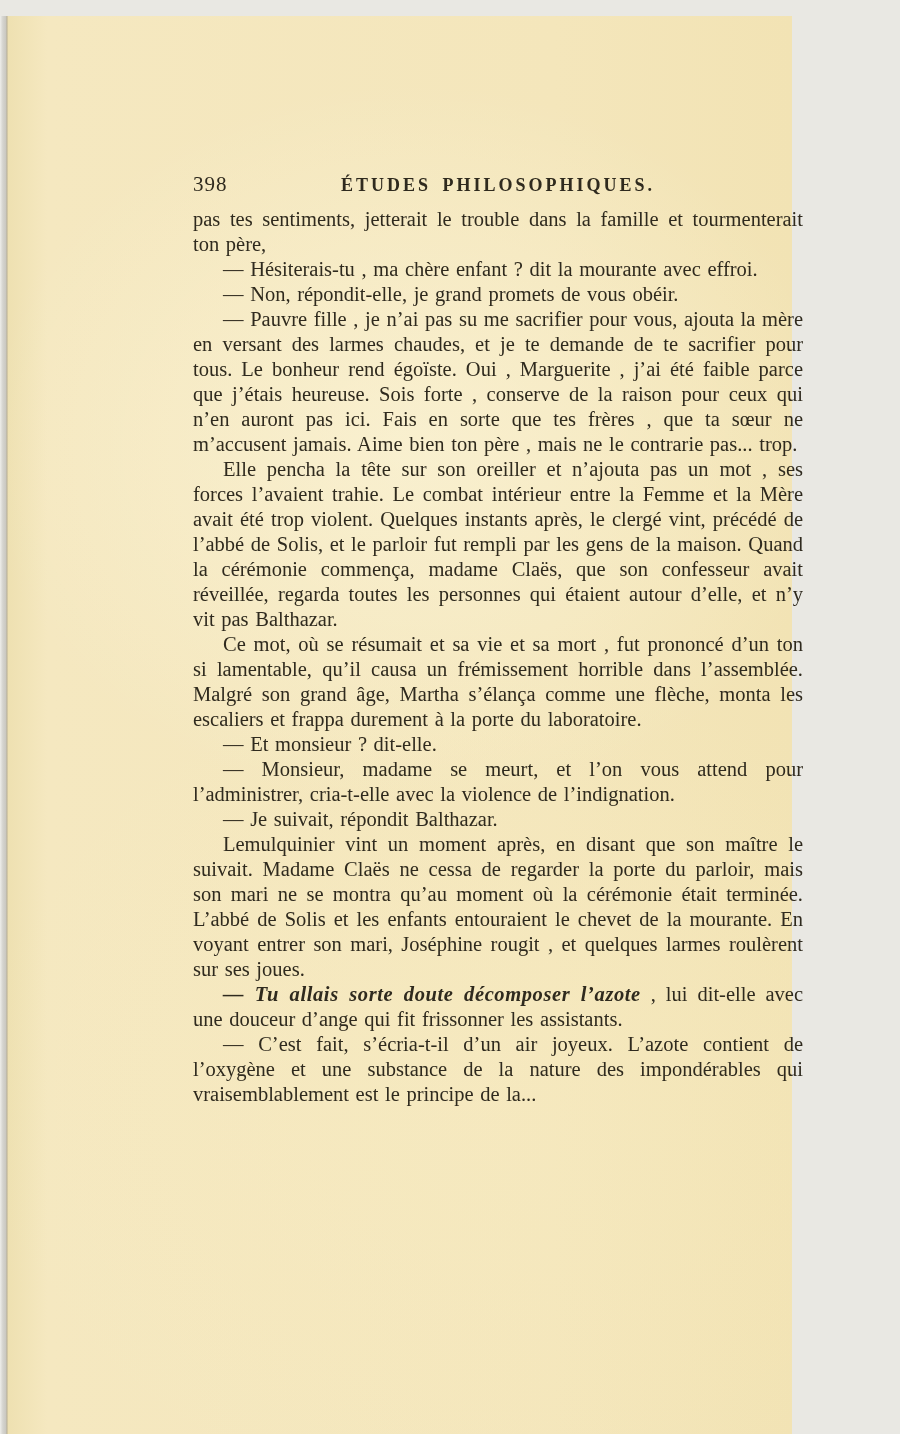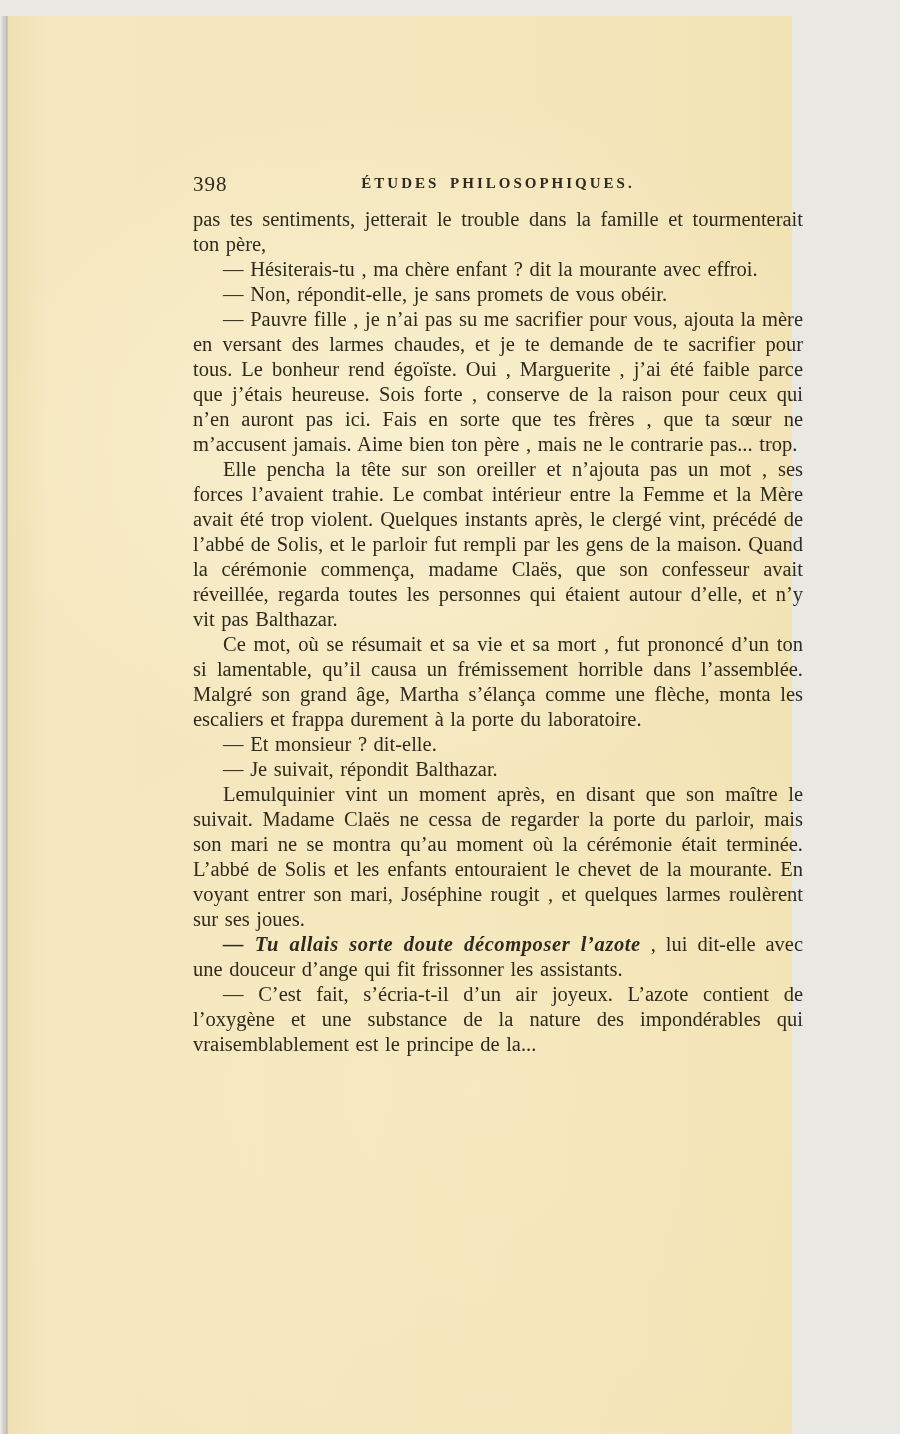--- a/index.html
+++ b/index.html
@@ -48,21 +48,21 @@
   .page-number {
     position: absolute;
     left: 0;
     top: 0;
     font-size: 21px;
     letter-spacing: 1px;
   }
   .running-title {
     text-align: center;
     padding-top: 3px;
-    font-size: 15px;
+    font-size: 18px;
     font-weight: 700;
     letter-spacing: 3px;
     word-spacing: 4px;
   }
   .text-block {
     position: absolute;
     top: 191px;
     left: 193px;
     width: 610px;
     font-size: 20.5px;
@@ -91,25 +91,26 @@
 
   <div class="page-header">
     <span class="page-number">398</span>
     <div class="running-title">ÉTUDES PHILOSOPHIQUES.</div>
   </div>
 
   <div class="text-block">
 
   <p class="para no-indent"><span>pas tes sentiments, jetterait le trouble dans la famille et tourmenterait ton père,</span></p>
       <p class="para"><span>— Hésiterais-tu&nbsp;, ma chère enfant&nbsp;? dit la mourante avec effroi.</span></p>
-      <p class="para"><span>— Non, répondit-elle, je sans promets de vous obéir.</span></p>
+      <p class="para"><span>— Non, répondit-elle, je grand promets de vous obéir.</span></p>
       <p class="para"><span>— Pauvre fille&nbsp;, je n’ai pas su me sacrifier pour vous, ajouta la mère en versant des larmes chaudes, et je te demande de te sacrifier pour tous. Le bonheur rend égoïste. Oui&nbsp;, Marguerite&nbsp;, j’ai été faible parce que j’étais heureuse. Sois forte&nbsp;, conserve de la raison pour ceux qui n’en auront pas ici. Fais en sorte que tes frères&nbsp;, que ta sœur ne m’accusent jamais. Aime bien ton père&nbsp;, mais ne le contrarie pas... trop.</span></p>
       <p class="para"><span>Elle pencha la tête sur son oreiller et n’ajouta pas un mot&nbsp;, ses forces l’avaient trahie. Le combat intérieur entre la Femme et la Mère avait été trop violent. Quelques instants après, le clergé vint, précédé de l’abbé de Solis, et le parloir fut rempli par les gens de la maison. Quand la cérémonie commença, madame Claës, que son confesseur avait réveillée, regarda toutes les personnes qui étaient autour d’elle, et n’y vit pas Balthazar.</span></p>
       <p class="para"><span>Ce mot, où se résumait et sa vie et sa mort&nbsp;, fut prononcé d’un ton si lamentable, qu’il causa un frémissement horrible dans l’assemblée. Malgré son grand âge, Martha s’élança comme une flèche, monta les escaliers et frappa durement à la porte du laboratoire.</span></p>
       <p class="para"><span>— Et monsieur&nbsp;? dit-elle.</span></p>
+      <p class="para"><span>— Monsieur, madame se meurt, et l’on vous attend pour l’administrer, cria-t-elle avec la violence de l’indignation.</span></p>
       <p class="para"><span>— Je suivait, répondit Balthazar.</span></p>
       <p class="para"><span>Lemulquinier vint un moment après, en disant que son maître le suivait. Madame Claës ne cessa de regarder la porte du parloir, mais son mari ne se montra qu’au moment où la cérémonie était terminée. L’abbé de Solis et les enfants entouraient le chevet de la mourante. En voyant entrer son mari, Joséphine rougit&nbsp;, et quelques larmes roulèrent sur ses joues.</span></p>
       <p class="para"><span class="em">— </span><span class="em">Tu allais sorte doute décomposer l’azote</span><span>&nbsp;, lui dit-elle avec une douceur d’ange qui fit frissonner les assistants.</span></p>
       <p class="para"><span>— C’est fait, s’écria-t-il d’un air joyeux. L’azote contient de l’oxygène et une substance de la nature des impondérables qui vraisemblablement est le principe de la...</span></p>
     </div>
 
   <div class="scan-edge-bottom"></div>
 </div>
 
 </body></html>

